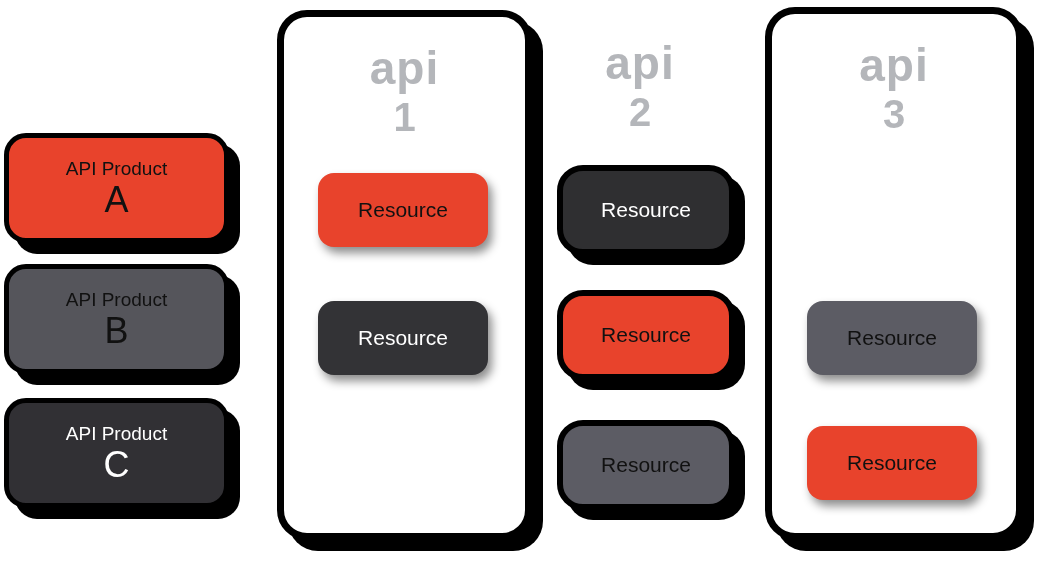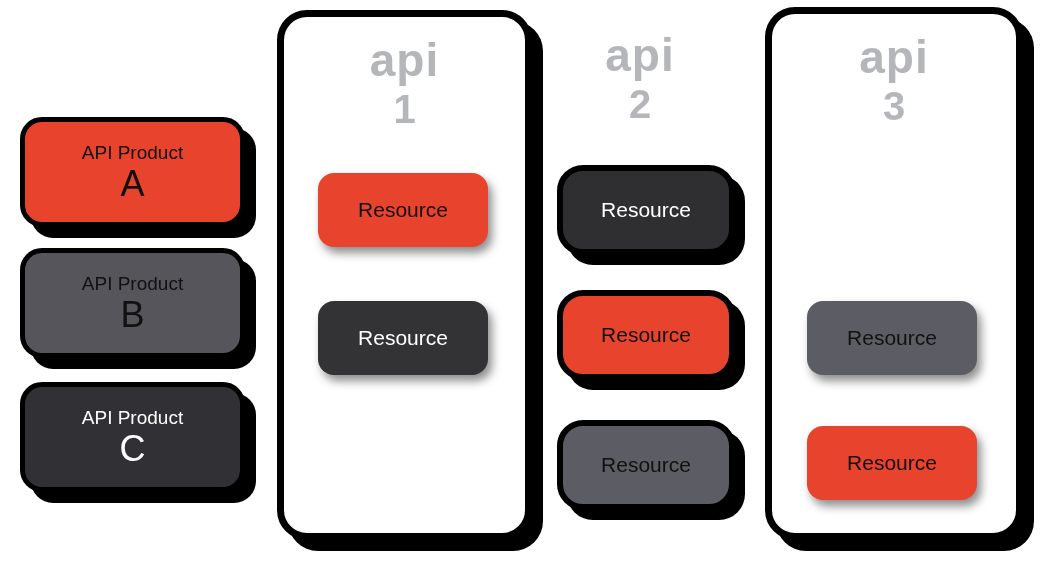--- a/index.html
+++ b/index.html
@@ -4,43 +4,44 @@
 <style>
   html, body { margin:0; padding:0; background:#ffffff; }
   body { font-family:"Liberation Sans", sans-serif; }
   .stage {
     position:relative; width:1044px; height:563px;
     background:#ffffff; overflow:hidden;
   }
 
   
   .product {
-    position:absolute; left:20px; width:225px; height:110px;
+    position:absolute; left:4px; width:225px; height:110px;
     box-sizing:border-box; border:5px solid #000; border-radius:22px;
     box-shadow:11px 11px 0 #000;
     display:flex; flex-direction:column; align-items:center; justify-content:center;
     text-align:center;
+    margin-top:16px;
   }
   .product .p-line1 { font-size:19px; line-height:23px; }
   .product .p-line2 { font-size:36px; line-height:40px; }
   .product.pa { top:117px; }
   .product.pb { top:248px; }
   .product.pc { top:382px; }
 
   
   .api-box {
     position:absolute; box-sizing:border-box; background:#ffffff;
     border:7px solid #000; border-radius:30px;
     box-shadow:11px 11px 0 #000;
   }
   .api-box.a1 { left:277px; top:10px; width:255px; height:530px; }
   .api-box.a3 { left:765px; top:7px;  width:258px; height:533px; }
 
   .api-head { text-align:center; font-weight:bold; }
-  .api-head .api-word { font-size:46px; line-height:50px; padding-top:18px; letter-spacing:1px; }
+  .api-head .api-word { font-size:46px; line-height:50px; padding-top:26px; letter-spacing:1px; }
   .api-head .api-num  { font-size:40px; line-height:48px; }
   .api-head.a2 { position:absolute; left:558px; top:12px; width:164px; }
 
   
   .res {
     position:absolute;
     display:flex; align-items:center; justify-content:center;
     font-size:21px;
     margin-top:28px;
   }

